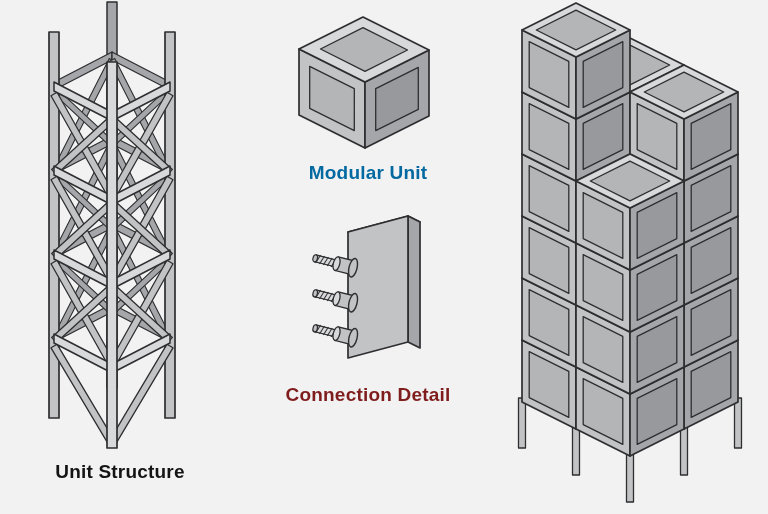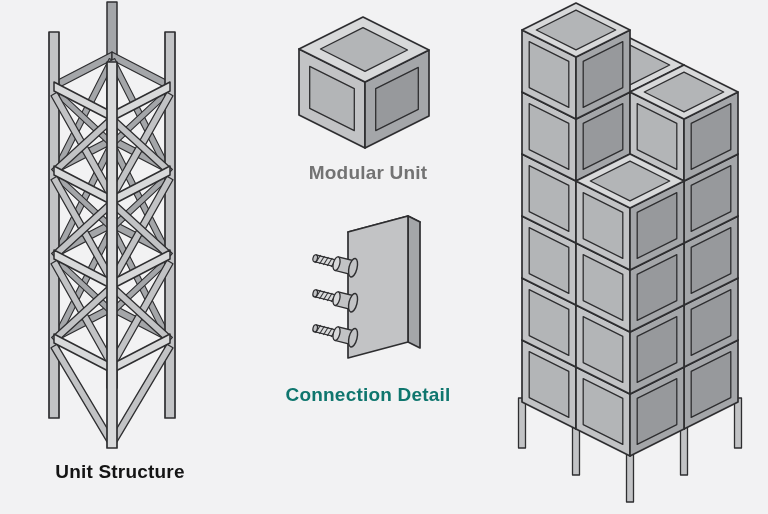--- a/index.html
+++ b/index.html
@@ -238,15 +238,15 @@
         <polygon points="590.3,243.0 630.0,262.8 669.7,243.0 630.0,223.2" fill="#b3b5b7" stroke="#2e2e30" stroke-width="1.3" stroke-linejoin="round"></polygon>
         <polygon points="576.0,243.0 630.0,270.0 630.0,208.0 576.0,181.0" fill="#c2c3c5" stroke="#2e2e30" stroke-width="1.7" stroke-linejoin="round"></polygon>
         <polygon points="583.2,238.6 622.8,258.4 622.8,212.4 583.2,192.6" fill="#b3b5b7" stroke="#2e2e30" stroke-width="1.3" stroke-linejoin="round"></polygon>
         <polygon points="630.0,270.0 684.0,243.0 684.0,181.0 630.0,208.0" fill="#a4a6a9" stroke="#2e2e30" stroke-width="1.7" stroke-linejoin="round"></polygon>
         <polygon points="637.2,258.4 676.8,238.6 676.8,192.6 637.2,212.4" fill="#97999c" stroke="#2e2e30" stroke-width="1.3" stroke-linejoin="round"></polygon>
         <polygon points="576.0,181.0 630.0,208.0 684.0,181.0 630.0,154.0" fill="#d8d9da" stroke="#2e2e30" stroke-width="1.7" stroke-linejoin="round"></polygon>
         <polygon points="590.3,181.0 630.0,200.8 669.7,181.0 630.0,161.2" fill="#b3b5b7" stroke="#2e2e30" stroke-width="1.3" stroke-linejoin="round"></polygon>
       </g>
   </svg>
   <div class="fig-label lbl-core" style="color: rgb(20, 20, 20);">Unit Structure</div>
-  <div class="fig-label lbl-module" style="color: #737373;">Modular Unit</div>
-  <div class="fig-label lbl-conn" style="color: #0f766e;">Connection Detail</div>
+  <div class="fig-label lbl-module" style="color: #0369a1;">Modular Unit</div>
+  <div class="fig-label lbl-conn" style="color: #7f1d1d;">Connection Detail</div>
 </div>
 
 </body></html>

